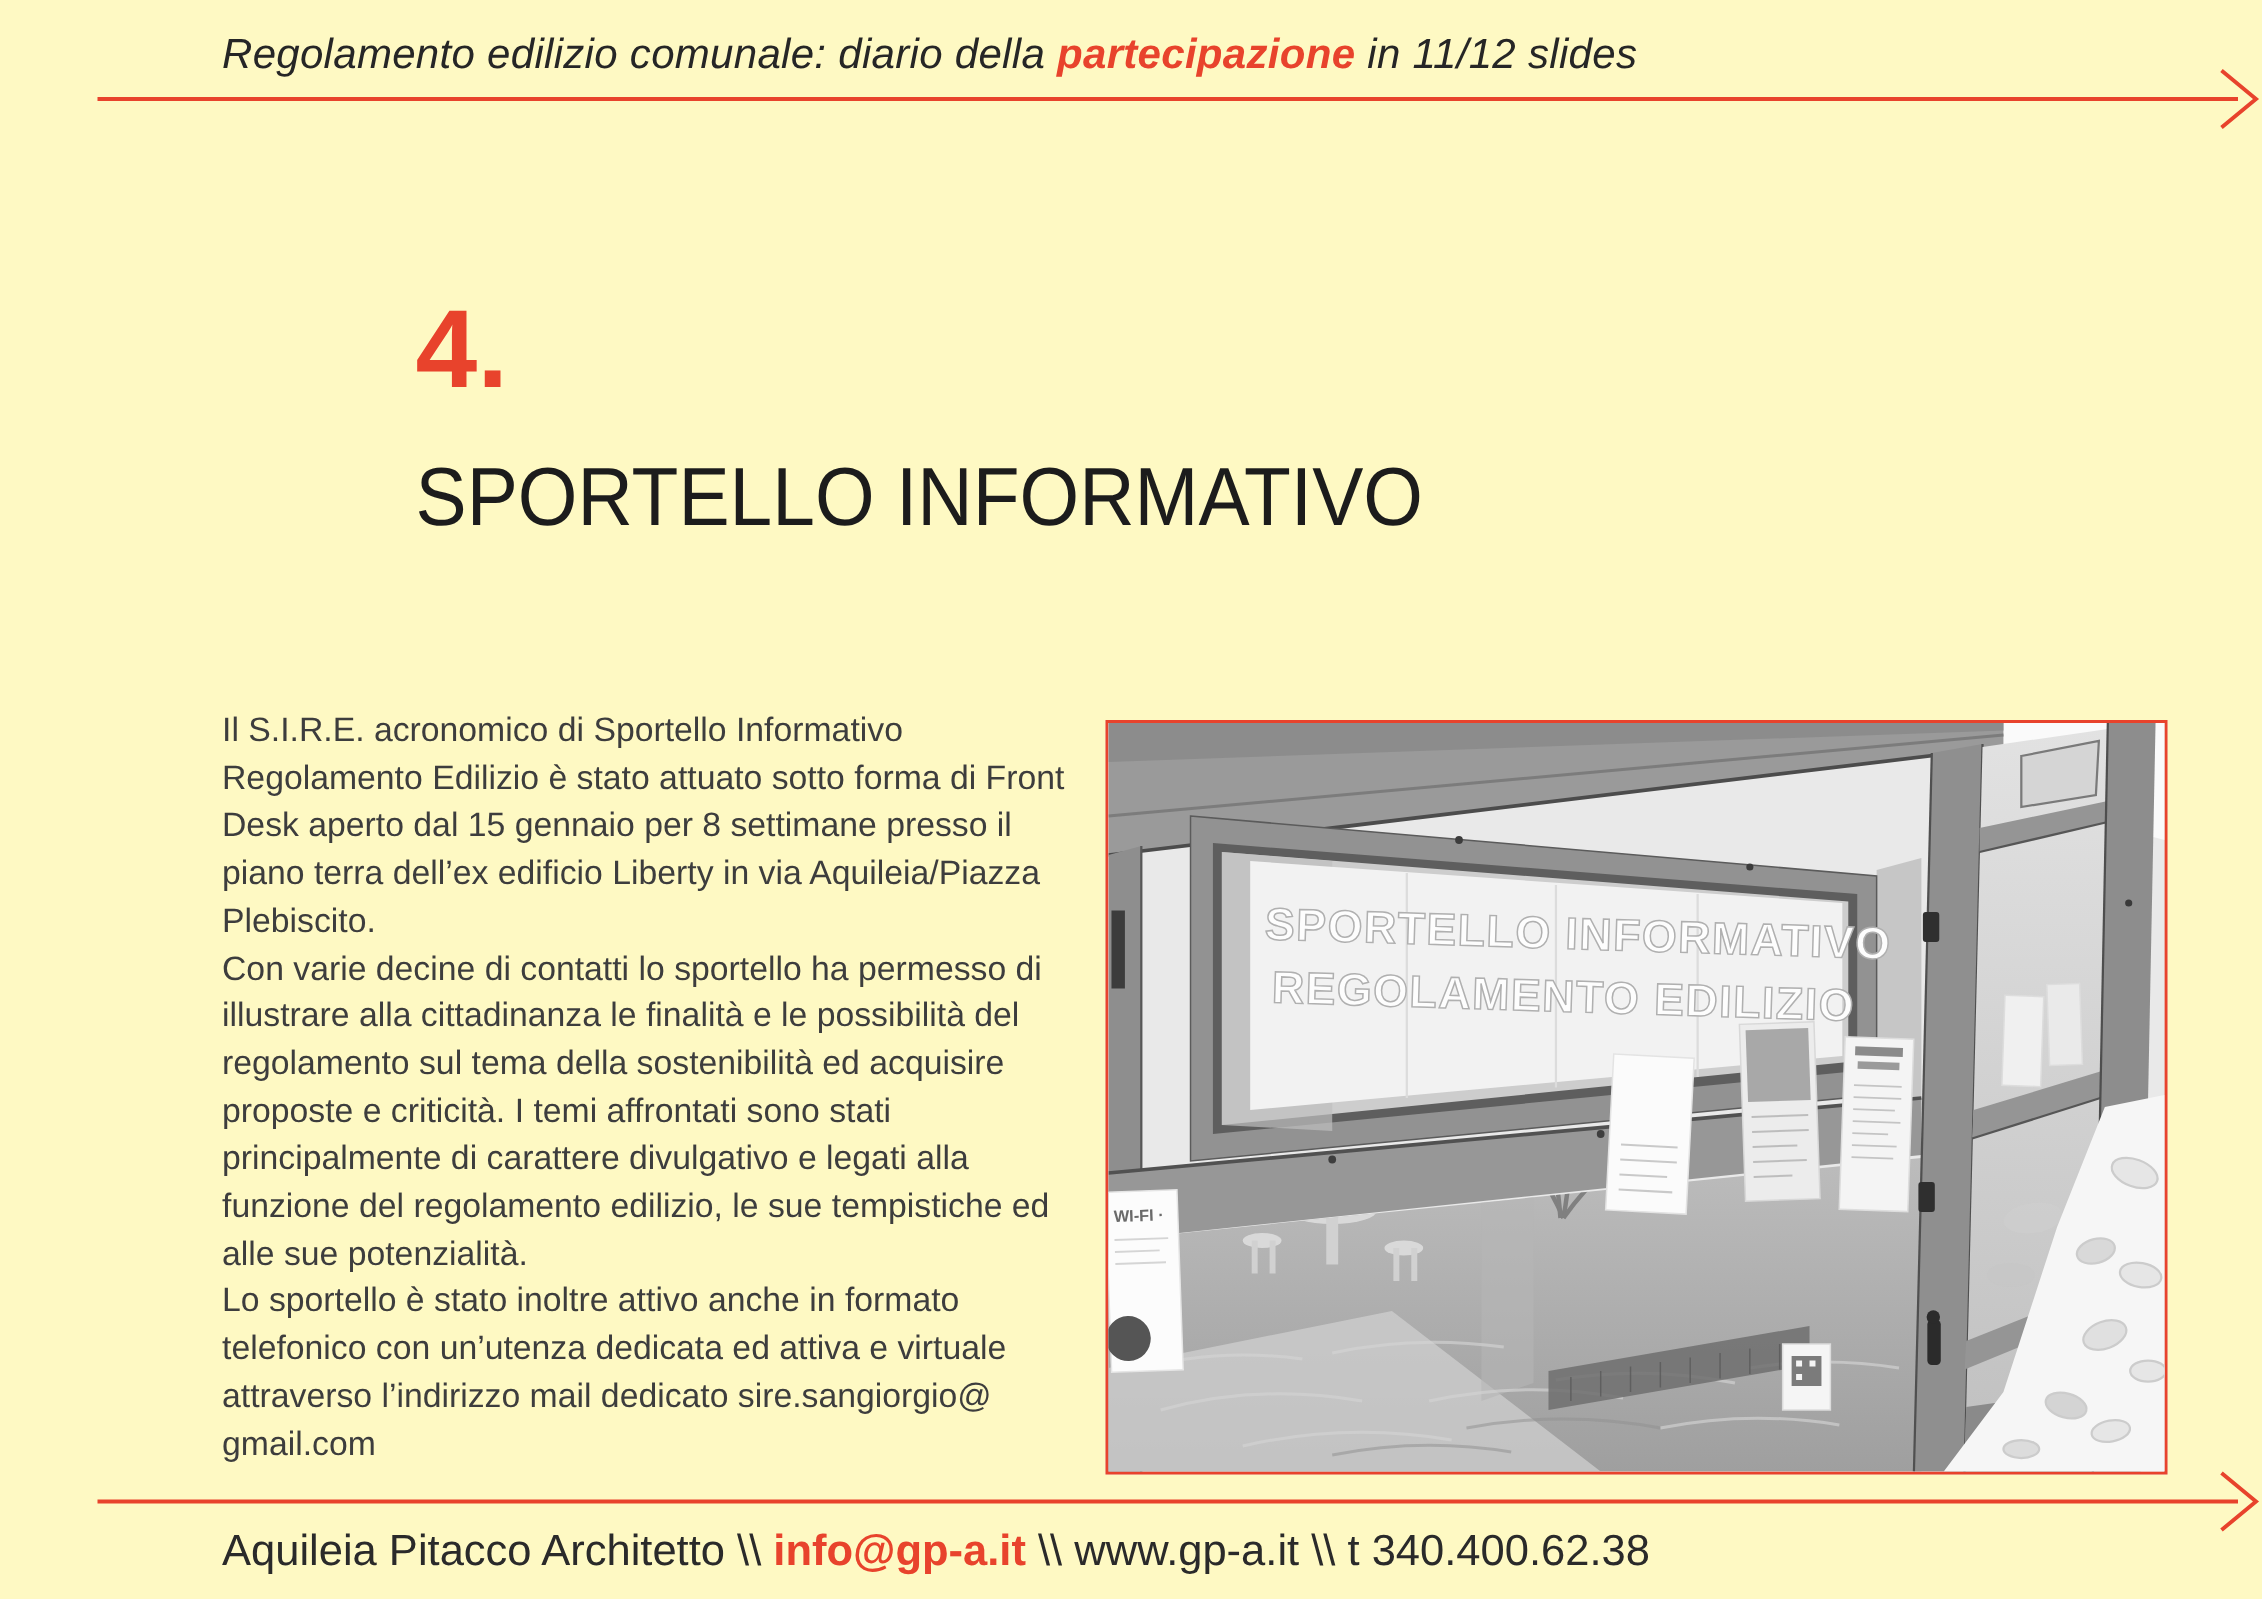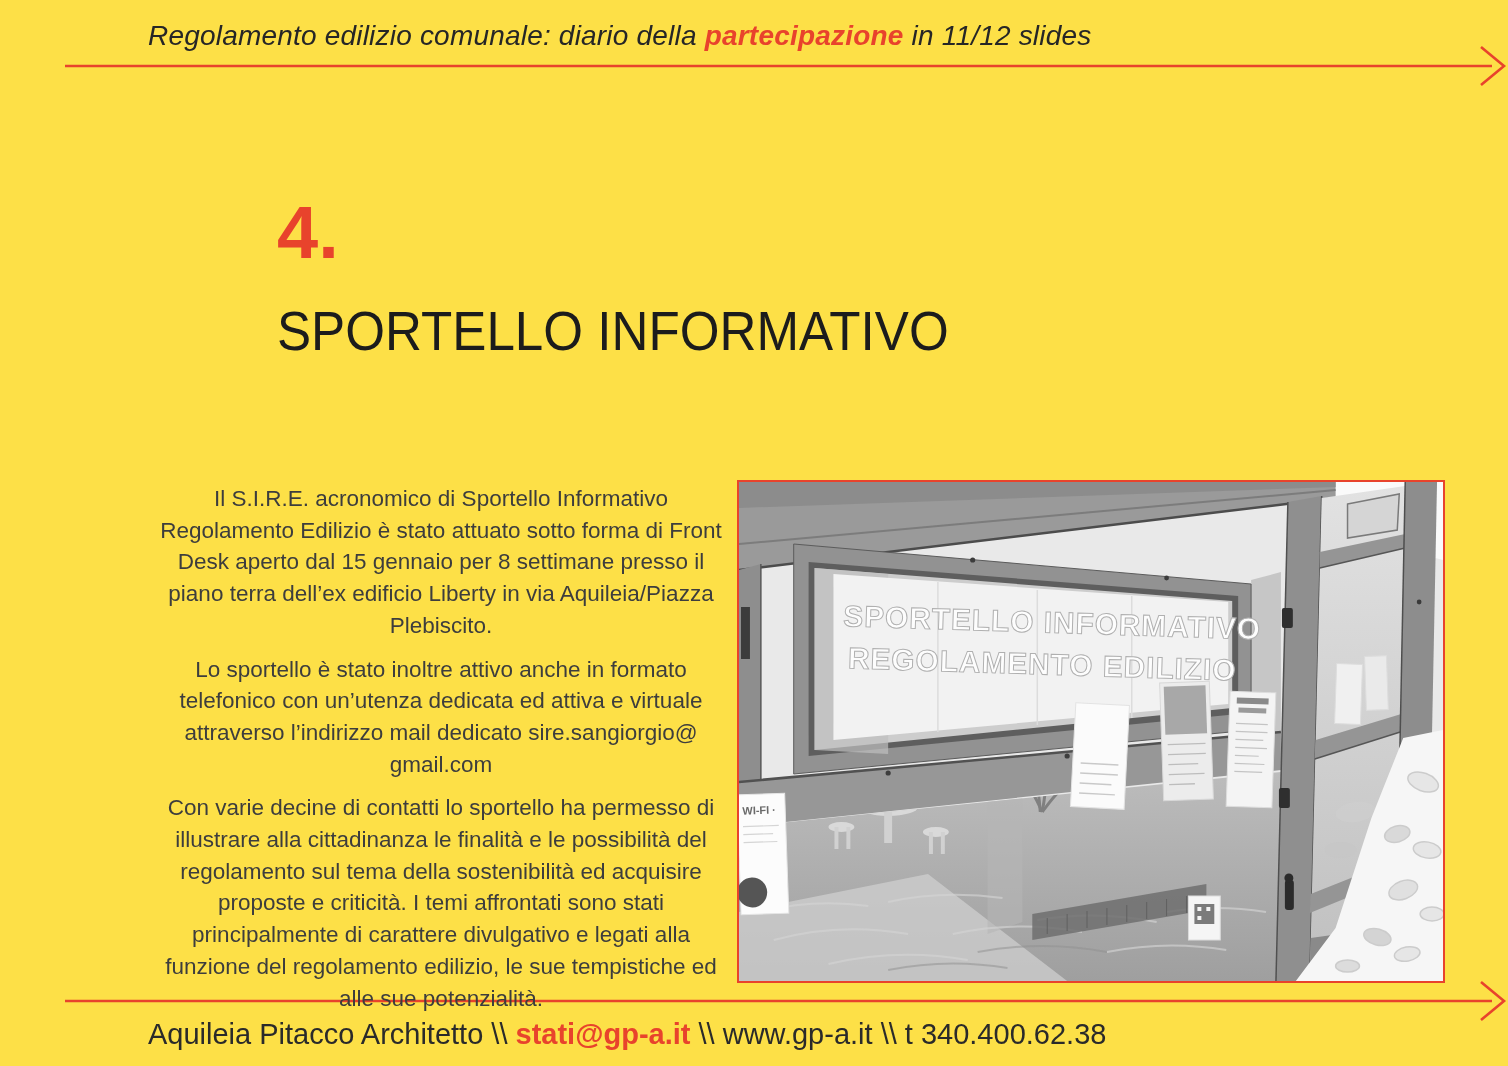--- a/index.html
+++ b/index.html
@@ -1,18 +1,18 @@
 <!DOCTYPE html>
 <html><head>
 <meta charset="utf-8">
 <style>
   html,body { margin:0; padding:0; background:#ffffff; }
   .slide {
-    position:relative; width:1508px; height:1066px; background:#fde047;
-    font-family:"Liberation Sans", sans-serif; overflow:hidden;text-align:center;
+    position:relative; width:1508px; height:1066px; background:#fef9c3;
+    font-family:"Liberation Sans", sans-serif; overflow:hidden;
   }
   .rules-overlay { position:absolute; left:0; top:0; width:1508px; height:1066px; pointer-events:none; }
 
   .kicker {
     position:absolute; left:148px; top:20px; font-size:28px; font-style:italic;
     color:#262626; white-space:nowrap; letter-spacing:0.2px;
   }
   .kicker .hl { color:#e8432c; font-weight:bold; }
 
   .section-num {
@@ -22,21 +22,21 @@
   .title {
     position:absolute; left:277px; top:299px; font-size:55px; font-weight:400;
     color:#1c1c1c; white-space:nowrap; transform:scaleX(0.93); transform-origin:left top;
     letter-spacing:0px; margin:0;
   }
 
   .body-text {
     position:absolute; left:148px; top:471px; width:586px;
     font-size:22.5px; line-height:31.7px; color:#3d3d3d;
   }
-  .body-text p { margin:12px; }
+  .body-text p { margin:0; }
 
   .photo {
     position:absolute; left:737px; top:480px; width:704px; height:499px;
     border:2px solid #e8432c; margin:0; background:#e9e9e9;
   }
   .photo svg { display:block; width:100%; height:100%; }
 
   .gtxt {
     font-family:"Liberation Sans", sans-serif; font-weight:bold; font-size:30px;
     letter-spacing:1px; fill:#fdfdfd; stroke:#b0b0b0; stroke-width:1px;
@@ -67,22 +67,22 @@
 
   <div class="kicker">
     <span>Regolamento edilizio comunale: diario della </span><span class="hl">partecipazione</span><span> in 11/12 slides</span>
   </div>
 
   <div class="section-num">4.</div>
   <h1 class="title">SPORTELLO INFORMATIVO</h1>
 
   <div class="body-text">
     <p>Il S.I.R.E. acronomico di Sportello Informativo Regolamento Edilizio è stato attuato sotto forma di Front Desk aperto dal 15 gennaio per 8 settimane presso il piano terra dell’ex edificio Liberty in via Aquileia/Piazza Plebiscito.</p>
+    <p>Con varie decine di contatti lo sportello ha permesso di illustrare alla cittadinanza le finalità e le possibilità del regolamento sul tema della sostenibilità ed acquisire proposte e criticità. I temi affrontati sono stati principalmente di carattere divulgativo e legati alla funzione del regolamento edilizio, le sue tempistiche ed alle sue potenzialità.</p>
     <p>Lo sportello è stato inoltre attivo anche in formato telefonico con un’utenza dedicata ed attiva e virtuale attraverso l’indirizzo mail dedicato sire.sangiorgio@ gmail.com</p>
-    <p>Con varie decine di contatti lo sportello ha permesso di illustrare alla cittadinanza le finalità e le possibilità del regolamento sul tema della sostenibilità ed acquisire proposte e criticità. I temi affrontati sono stati principalmente di carattere divulgativo e legati alla funzione del regolamento edilizio, le sue tempistiche ed alle sue potenzialità.</p>
   </div>
 
   <figure class="photo">
     <svg viewBox="0 0 708 499" preserveAspectRatio="none" xmlns="http://www.w3.org/2000/svg">
       <defs>
         <linearGradient id="gLower" x1="0" y1="0" x2="0" y2="1">
           <stop offset="0" stop-color="#bcbcbc"></stop>
             <stop offset="1" stop-color="#9f9f9f"></stop>
         </linearGradient>
         <linearGradient id="gDoor" x1="0" y1="0" x2="0" y2="1">
@@ -250,16 +250,16 @@
           <ellipse cx="697" cy="432" rx="12" ry="7"></ellipse>
           <ellipse cx="642" cy="455" rx="14" ry="8" transform="rotate(15 642 455)" fill="#d4d4d4"></ellipse>
           <ellipse cx="672" cy="472" rx="13" ry="7" transform="rotate(-10 672 472)"></ellipse>
           <ellipse cx="612" cy="484" rx="12" ry="6" fill="#dcdcdc"></ellipse>
         </g>
       </g>
     </svg>
   </figure>
 
   <div class="footer-contact">
-    <span>Aquileia Pitacco Architetto</span><span class="sep"> \\ </span><a class="email">stati@gp-a.it</a><span class="sep"> \\ </span><span>www.gp-a.it</span><span class="sep"> \\ </span><span>t 340.400.62.38</span>
+    <span>Aquileia Pitacco Architetto</span><span class="sep"> \\ </span><a class="email">info@gp-a.it</a><span class="sep"> \\ </span><span>www.gp-a.it</span><span class="sep"> \\ </span><span>t 340.400.62.38</span>
   </div>
 
 </div>
 
 </body></html>

